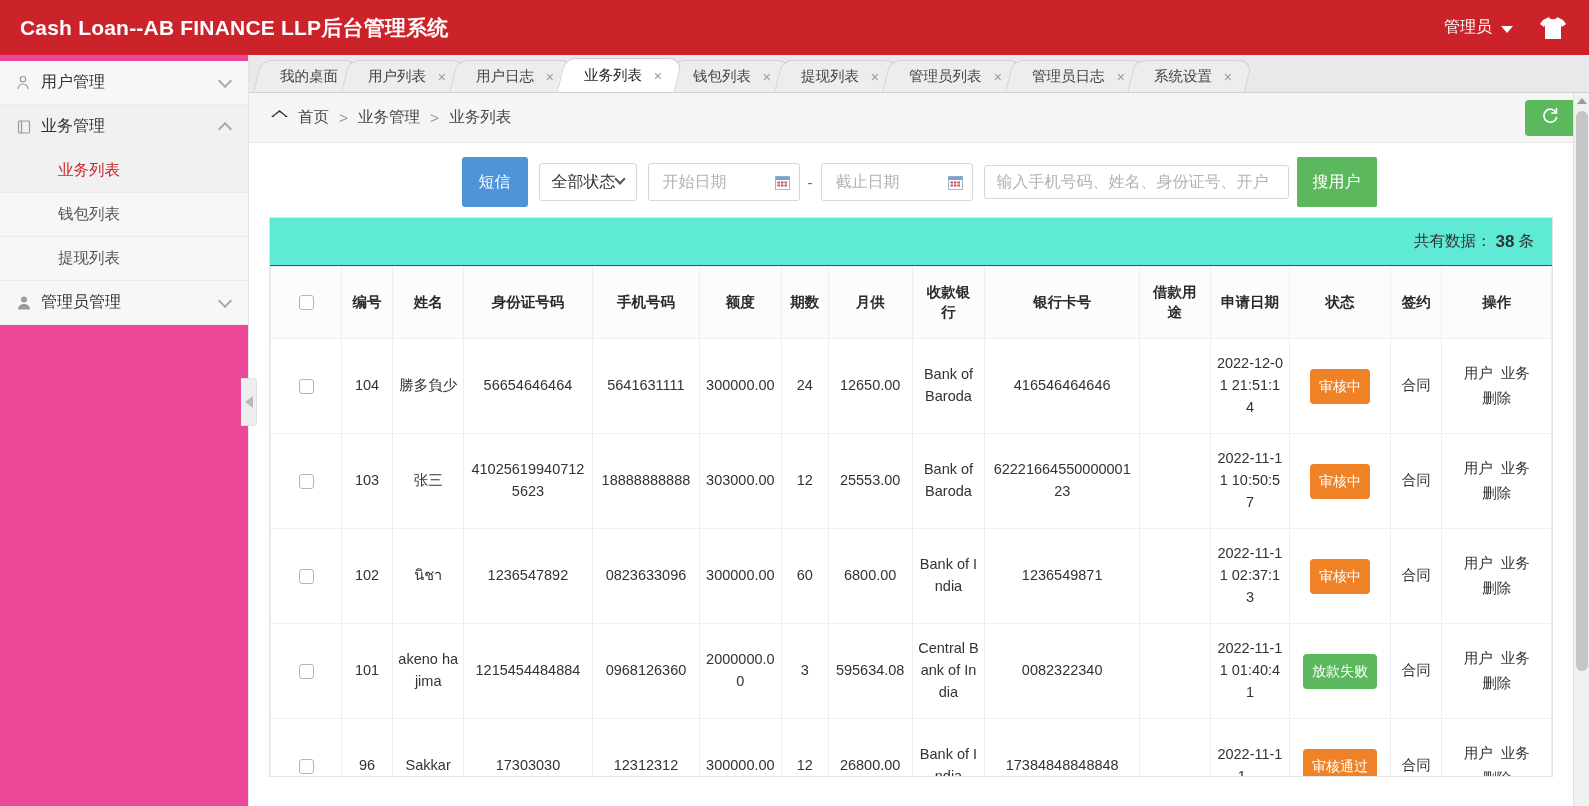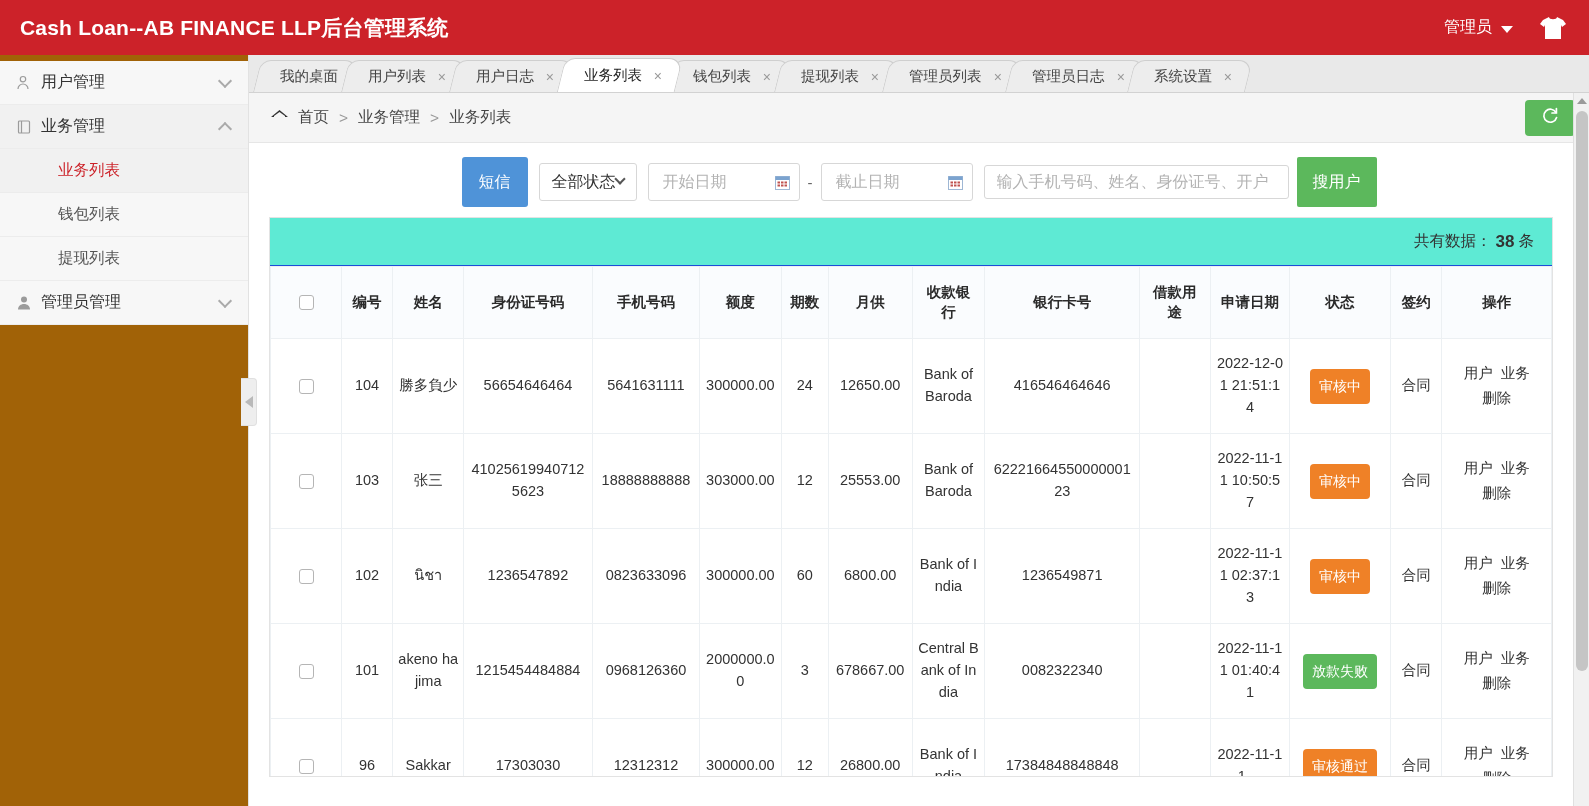--- a/index.html
+++ b/index.html
@@ -37,21 +37,21 @@
     margin-top: 3px;
   }
   .tshirt-ico { width: 28px; height: 24px; display: block; }
 
   
   #shell { display: flex; height: 751px; }
 
   
   #sidebar {
     width: 249px;
-    background: #a16207;
+    background: #ec4899;
     border-right: 1px solid #e2e2e2;
     flex: 0 0 249px;
     padding-top: 6px;
   }
   .nav-group-head {
     height: 44px;
     display: flex;
     align-items: center;
     padding: 0 18px 0 14px;
     font-size: 16px;
@@ -622,21 +622,21 @@
               </td>
             </tr>
             <tr>
               <td><input type="checkbox" class="cb" style=""></td>
               <td>101</td>
               <td>akeno hajima</td>
               <td>1215454484884</td>
               <td>0968126360</td>
               <td>2000000.00</td>
               <td>3</td>
-              <td>678667.00</td>
+              <td>595634.08</td>
               <td>Central Bank of India</td>
               <td>0082322340</td>
               <td></td>
               <td>2022-11-11 01:40:41</td>
               <td><span class="badge fail">放款失败</span></td>
               <td><span>合同</span></td>
               <td>
                 <div class="ops"><span>用户</span><span>业务</span><span>删除</span></div>
               </td>
             </tr>

